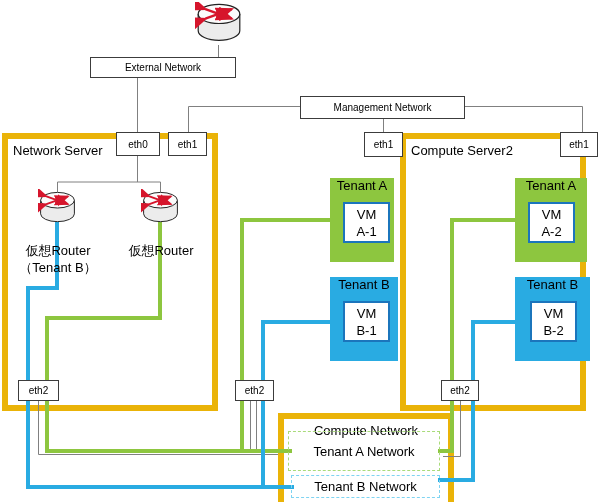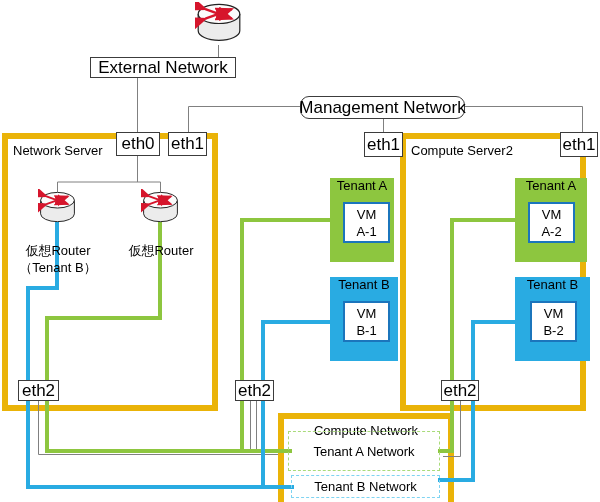--- a/index.html
+++ b/index.html
@@ -5,21 +5,21 @@
   html,body{margin:0;padding:0;background:#fff;}
   #stage{
     position:relative;width:600px;height:502px;overflow:hidden;
     font-family:"Liberation Sans","DejaVu Sans",sans-serif;
     color:#000;background:#fff;
   }
   .bigbox{position:absolute;border:6px solid #eab308;background:#fff;z-index:1;}
   .bigtitle{position:absolute;left:5px;top:4px;font-size:13px;white-space:nowrap;}
   .labelbox{
     position:absolute;border:1px solid #3c3c3c;background:#fff;z-index:3;
-    font-size:17px;display:flex;align-items:center;justify-content:center;
+    font-size:10px;display:flex;align-items:center;justify-content:center;
     white-space:nowrap;
   }
   .tenantbox{position:absolute;z-index:1;font-size:13px;}
   .tenantbox .tlabel{display:block;text-align:center;padding-top:0;}
   .vmbox{
     position:absolute;background:#fff;border:2px solid #1b75bc;z-index:1;
     font-size:13px;text-align:center;line-height:17px;padding-top:2px;
   }
   .dashedbox{
     position:absolute;z-index:3;background:transparent;
@@ -123,21 +123,21 @@
 
     <use href="#rtr" x="195" y="2" width="48" height="43"></use>
     <use href="#rtr" x="38" y="189" width="39" height="38"></use>
     <use href="#rtr" x="141" y="189" width="39" height="38"></use>
   </svg>
 
   <div class="labelbox" style="left:90px;top:57px;width:144px;height:19px;">
     <span>External Network</span>
   </div>
 
-  <div class="labelbox" style="left:300px;top:96px;width:163px;height:21px;border-radius:9px;">
+  <div class="labelbox" style="left:300px;top:96px;width:163px;height:21px;">
     <span>Management Network</span>
   </div>
 
   <div class="labelbox" style="left:116px;top:132px;width:42px;height:22px;">
     <span>eth0</span>
   </div>
   <div class="labelbox" style="left:168px;top:132px;width:37px;height:22px;">
     <span>eth1</span>
   </div>
   <div class="labelbox" style="left:364px;top:132px;width:37px;height:23px;">

